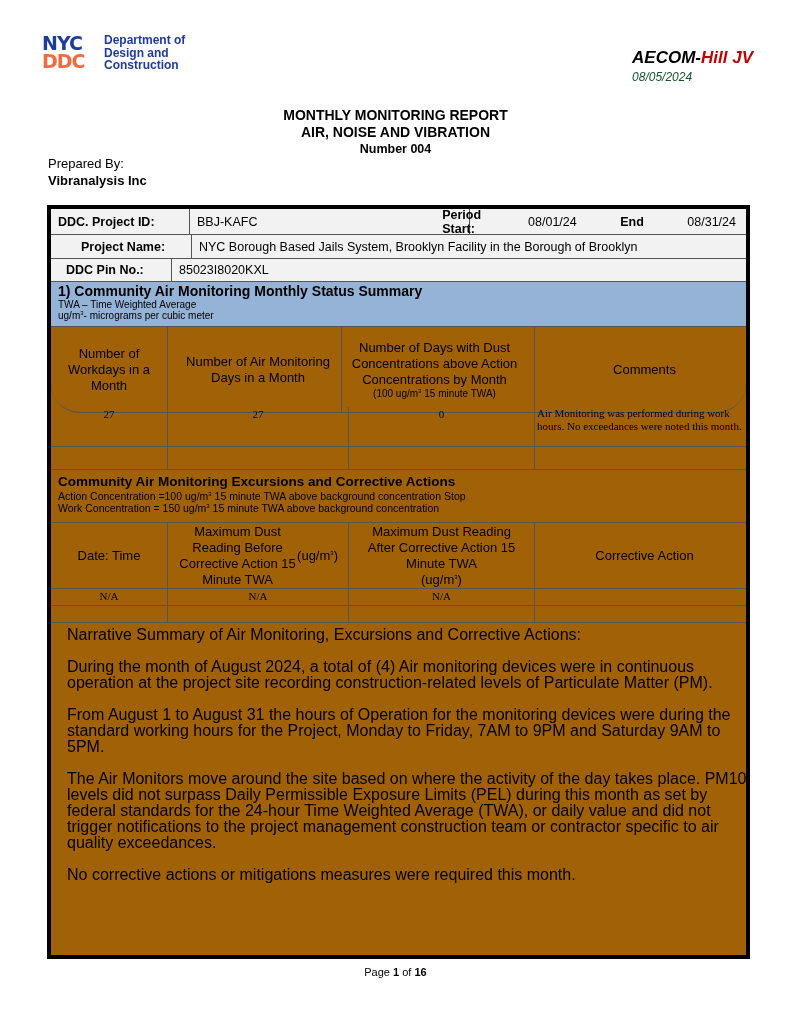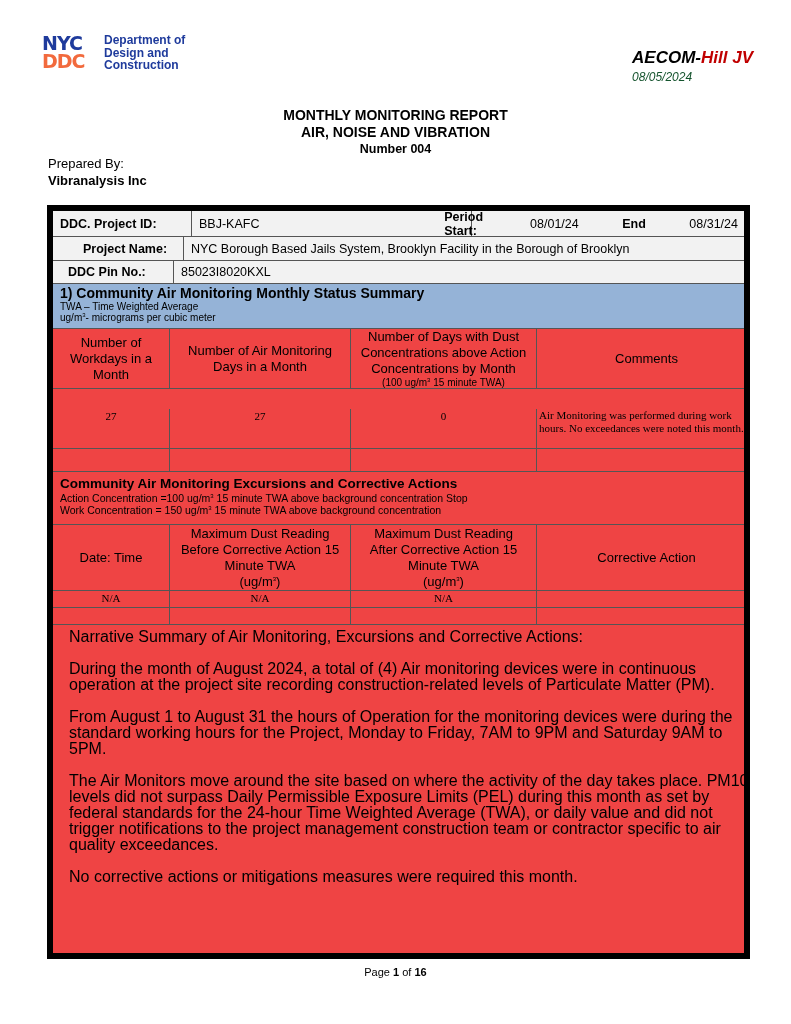--- a/index.html
+++ b/index.html
@@ -18,21 +18,21 @@
   .jv-name .red { color: #c00000; }
   .jv-date { font-style: italic; font-size: 12px; color: #14532d; margin-top: 2px; }
 
   .title { left: 0; width: 791px; top: 107px; text-align: center; font-weight: bold; font-size: 14px; line-height: 17px; }
   .title .num { font-size: 12.5px; }
 
   .prepared { left: 48px; top: 155px; font-size: 13px; line-height: 17px; }
   .prepared .company { font-weight: bold; }
 
   
-  .box { left: 47px; top: 205px; width: 703px; height: 754px; border: 6px solid #000000; box-sizing: border-box; background: #ef4444; }
+  .box { left: 47px; top: 205px; width: 703px; height: 754px; border: 4px solid #000000; box-sizing: border-box; background: #a16207; }
   .row { position: absolute; left: 0; width: 100%; box-sizing: border-box; border-bottom: 1px solid #555; }
   .cell { position: absolute; top: 0; height: 100%; box-sizing: border-box; font-size: 12.5px; display: flex; align-items: center; padding-left: 7px; }
   .gray { background: #f2f2f2; }
   .bl { border-left: 1px solid #555; }
   .b { font-weight: bold; }
 
   .sec1 { background: #95b3d7; }
   .sec-title { font-weight: bold; font-size: 14px; padding: 1px 7px 0; line-height: 16px; }
   .sec-sub { font-size: 10px; padding-left: 7px; line-height: 11px; }
   sup { font-size: 6px; vertical-align: super; line-height: 0; }
@@ -83,38 +83,38 @@
   <div class="row gray" style="top:0;height:26px;">
     <div class="cell b" style="left:0;width:138px;">DDC. Project ID:</div>
     <div class="cell bl" style="left:138px;width:280px;">BBJ-KAFC</div>
     <div class="cell bl" style="left:418px;width:285px;justify-content:flex-end;padding-right:18px;gap:20px;">
       <span class="b">Period Start:</span>&nbsp;&nbsp;<span>08/01/24</span>&nbsp;<span class="b">End</span>&nbsp;<span>08/31/24</span>
     </div>
   </div>
 
   <div class="row gray" style="top:26px;height:24px;">
     <div class="cell b" style="left:0;width:138px;margin-left:23px;">Project Name:</div>
-    <div class="cell bl" style="left:130px;width:565px;text-align:center;">NYC Borough Based Jails System, Brooklyn Facility in the Borough of Brooklyn</div>
+    <div class="cell bl" style="left:140px;width:565px;text-align:center;">NYC Borough Based Jails System, Brooklyn Facility in the Borough of Brooklyn</div>
   </div>
 
   <div class="row gray" style="top:50px;height:23px;">
     <div class="cell b" style="left:8px;width:138px;">DDC Pin No.:</div>
     <div class="cell bl" style="left:120px;width:565px;">85023I8020KXL</div>
   </div>
 
   <div class="row sec1" style="top:73px;height:45px;">
     <div class="sec-title">1)  Community Air Monitoring Monthly Status Summary</div>
     <div class="sec-sub">TWA – Time Weighted Average</div>
     <div class="sec-sub"><span>ug/m</span><sup>3</sup><span>- micrograms per cubic meter</span></div>
   </div>
 
-  <div class="row" style="top:118px;height:60px;">
+  <div class="row" style="top:118px;height:86px;border-radius:29px;">
     <div class="col" style="left:0;width:116px;padding:0 8px;">Number of Workdays in a Month</div>
     <div class="col bl" style="left:116px;width:181px;padding:0 6px;">Number of Air Monitoring Days in a Month</div>
-    <div class="col bl" style="left:297px;width:186px;flex-direction:column;padding:2px 6px;">
+    <div class="col bl" style="left:290px;width:186px;flex-direction:column;padding:2px 6px;">
       <div>Number of Days with Dust Concentrations above Action Concentrations by Month</div>
       <div class="small"><span>(100 ug/m</span><sup>3</sup><span> 15 minute TWA)</span></div>
     </div>
     <div class="col bl" style="left:483px;width:220px;">Comments</div>
   </div>
 
   <div class="row" style="top:198px;height:40px;">
     <div class="col serif" style="left:0;width:116px;">27</div>
     <div class="col serif bl" style="left:116px;width:181px;">27</div>
     <div class="col serif bl" style="left:297px;width:186px;">0</div>
@@ -128,21 +128,21 @@
   </div>
 
   <div class="row" style="top:261px;height:53px;padding-top:3px;">
     <div class="sec-title" style="font-size:13.5px;">Community Air Monitoring Excursions and Corrective Actions</div>
     <div class="sec-sub" style="font-size:10.5px;line-height:12px;"><span>Action Concentration =100 ug/m</span><sup>3</sup><span> 15 minute TWA above background concentration Stop</span></div>
     <div class="sec-sub" style="font-size:10.5px;line-height:12px;"><span>Work Concentration = 150 ug/m</span><sup>3</sup><span> 15 minute TWA above background concentration</span></div>
   </div>
 
   <div class="row" style="top:314px;height:66px;">
     <div class="col" style="left:0;width:116px;">Date: Time</div>
-    <div class="col bl" style="left:116px;width:181px;flex-direction:column;padding:0 10px;">
+    <div class="col bl" style="left:116px;width:181px;flex-direction:row;padding:0 10px;">
       <div>Maximum Dust Reading Before Corrective Action 15 Minute TWA</div>
       <div><span>(ug/m</span><sup>3</sup><span>)</span></div>
     </div>
     <div class="col bl" style="left:297px;width:186px;flex-direction:column;padding:0 14px;">
       <div>Maximum Dust Reading After Corrective Action 15 Minute TWA</div>
       <div><span>(ug/m</span><sup>3</sup><span>)</span></div>
     </div>
     <div class="col bl" style="left:483px;width:220px;">Corrective Action</div>
   </div>
 

